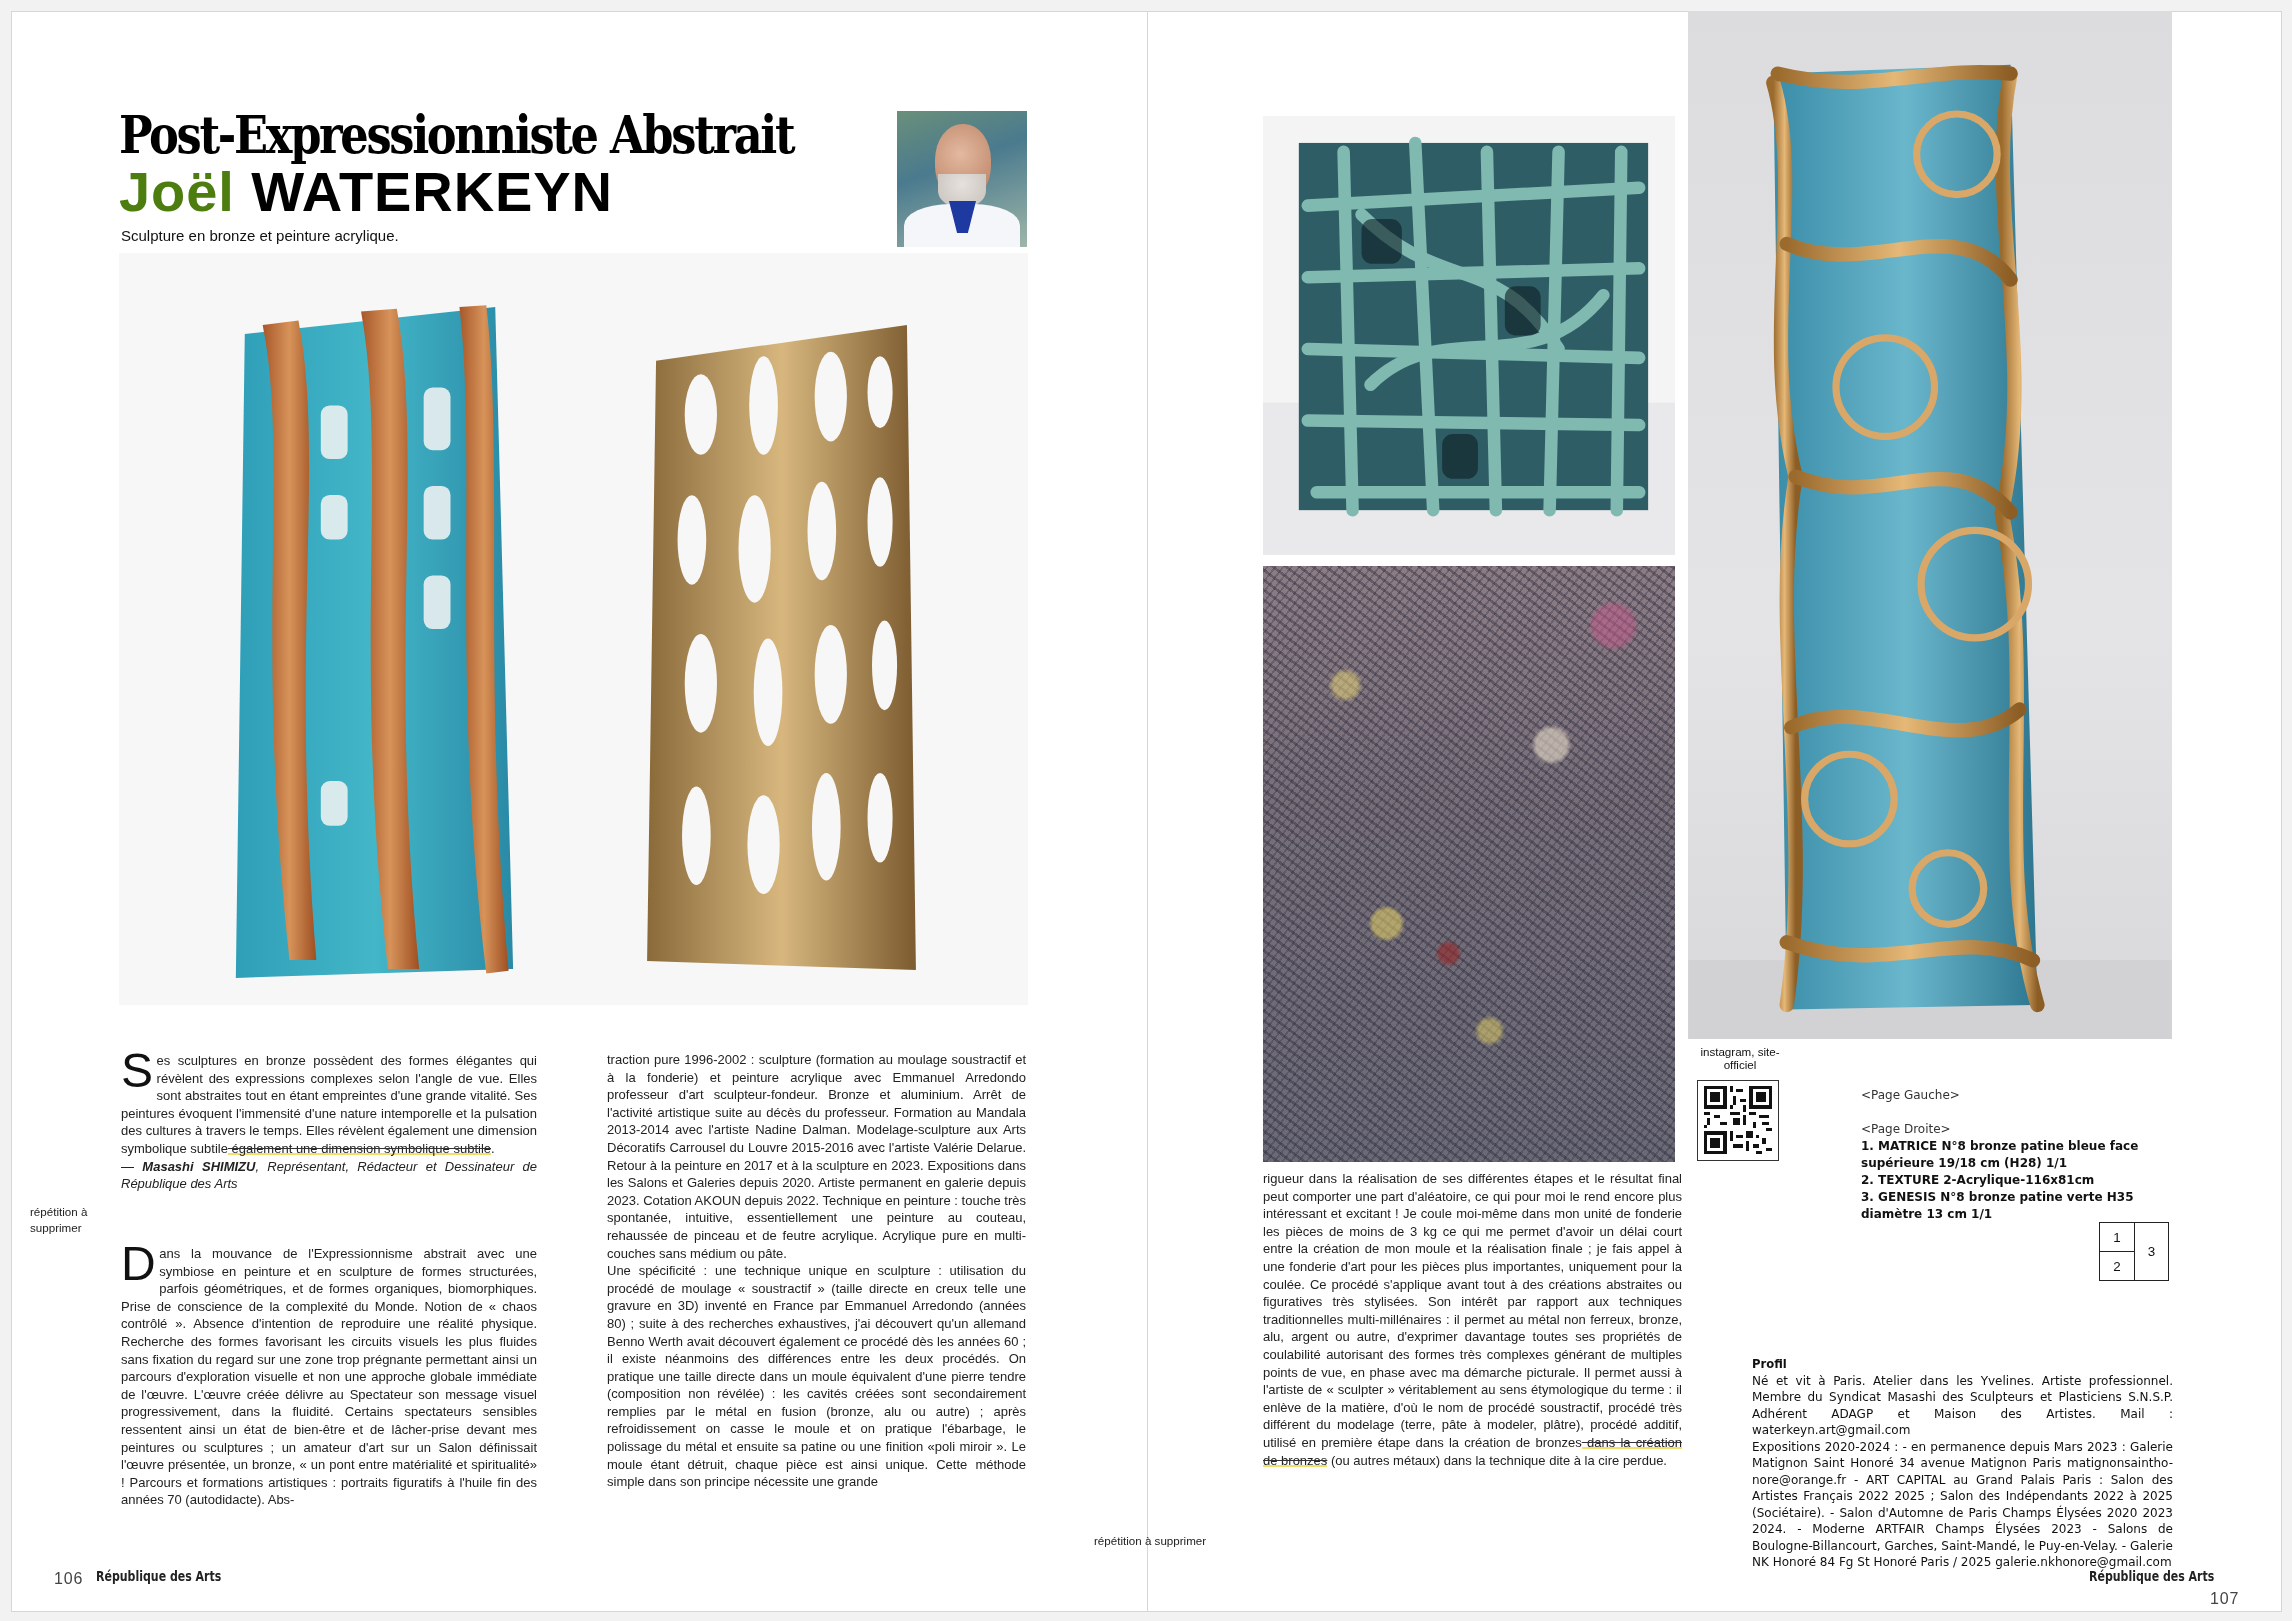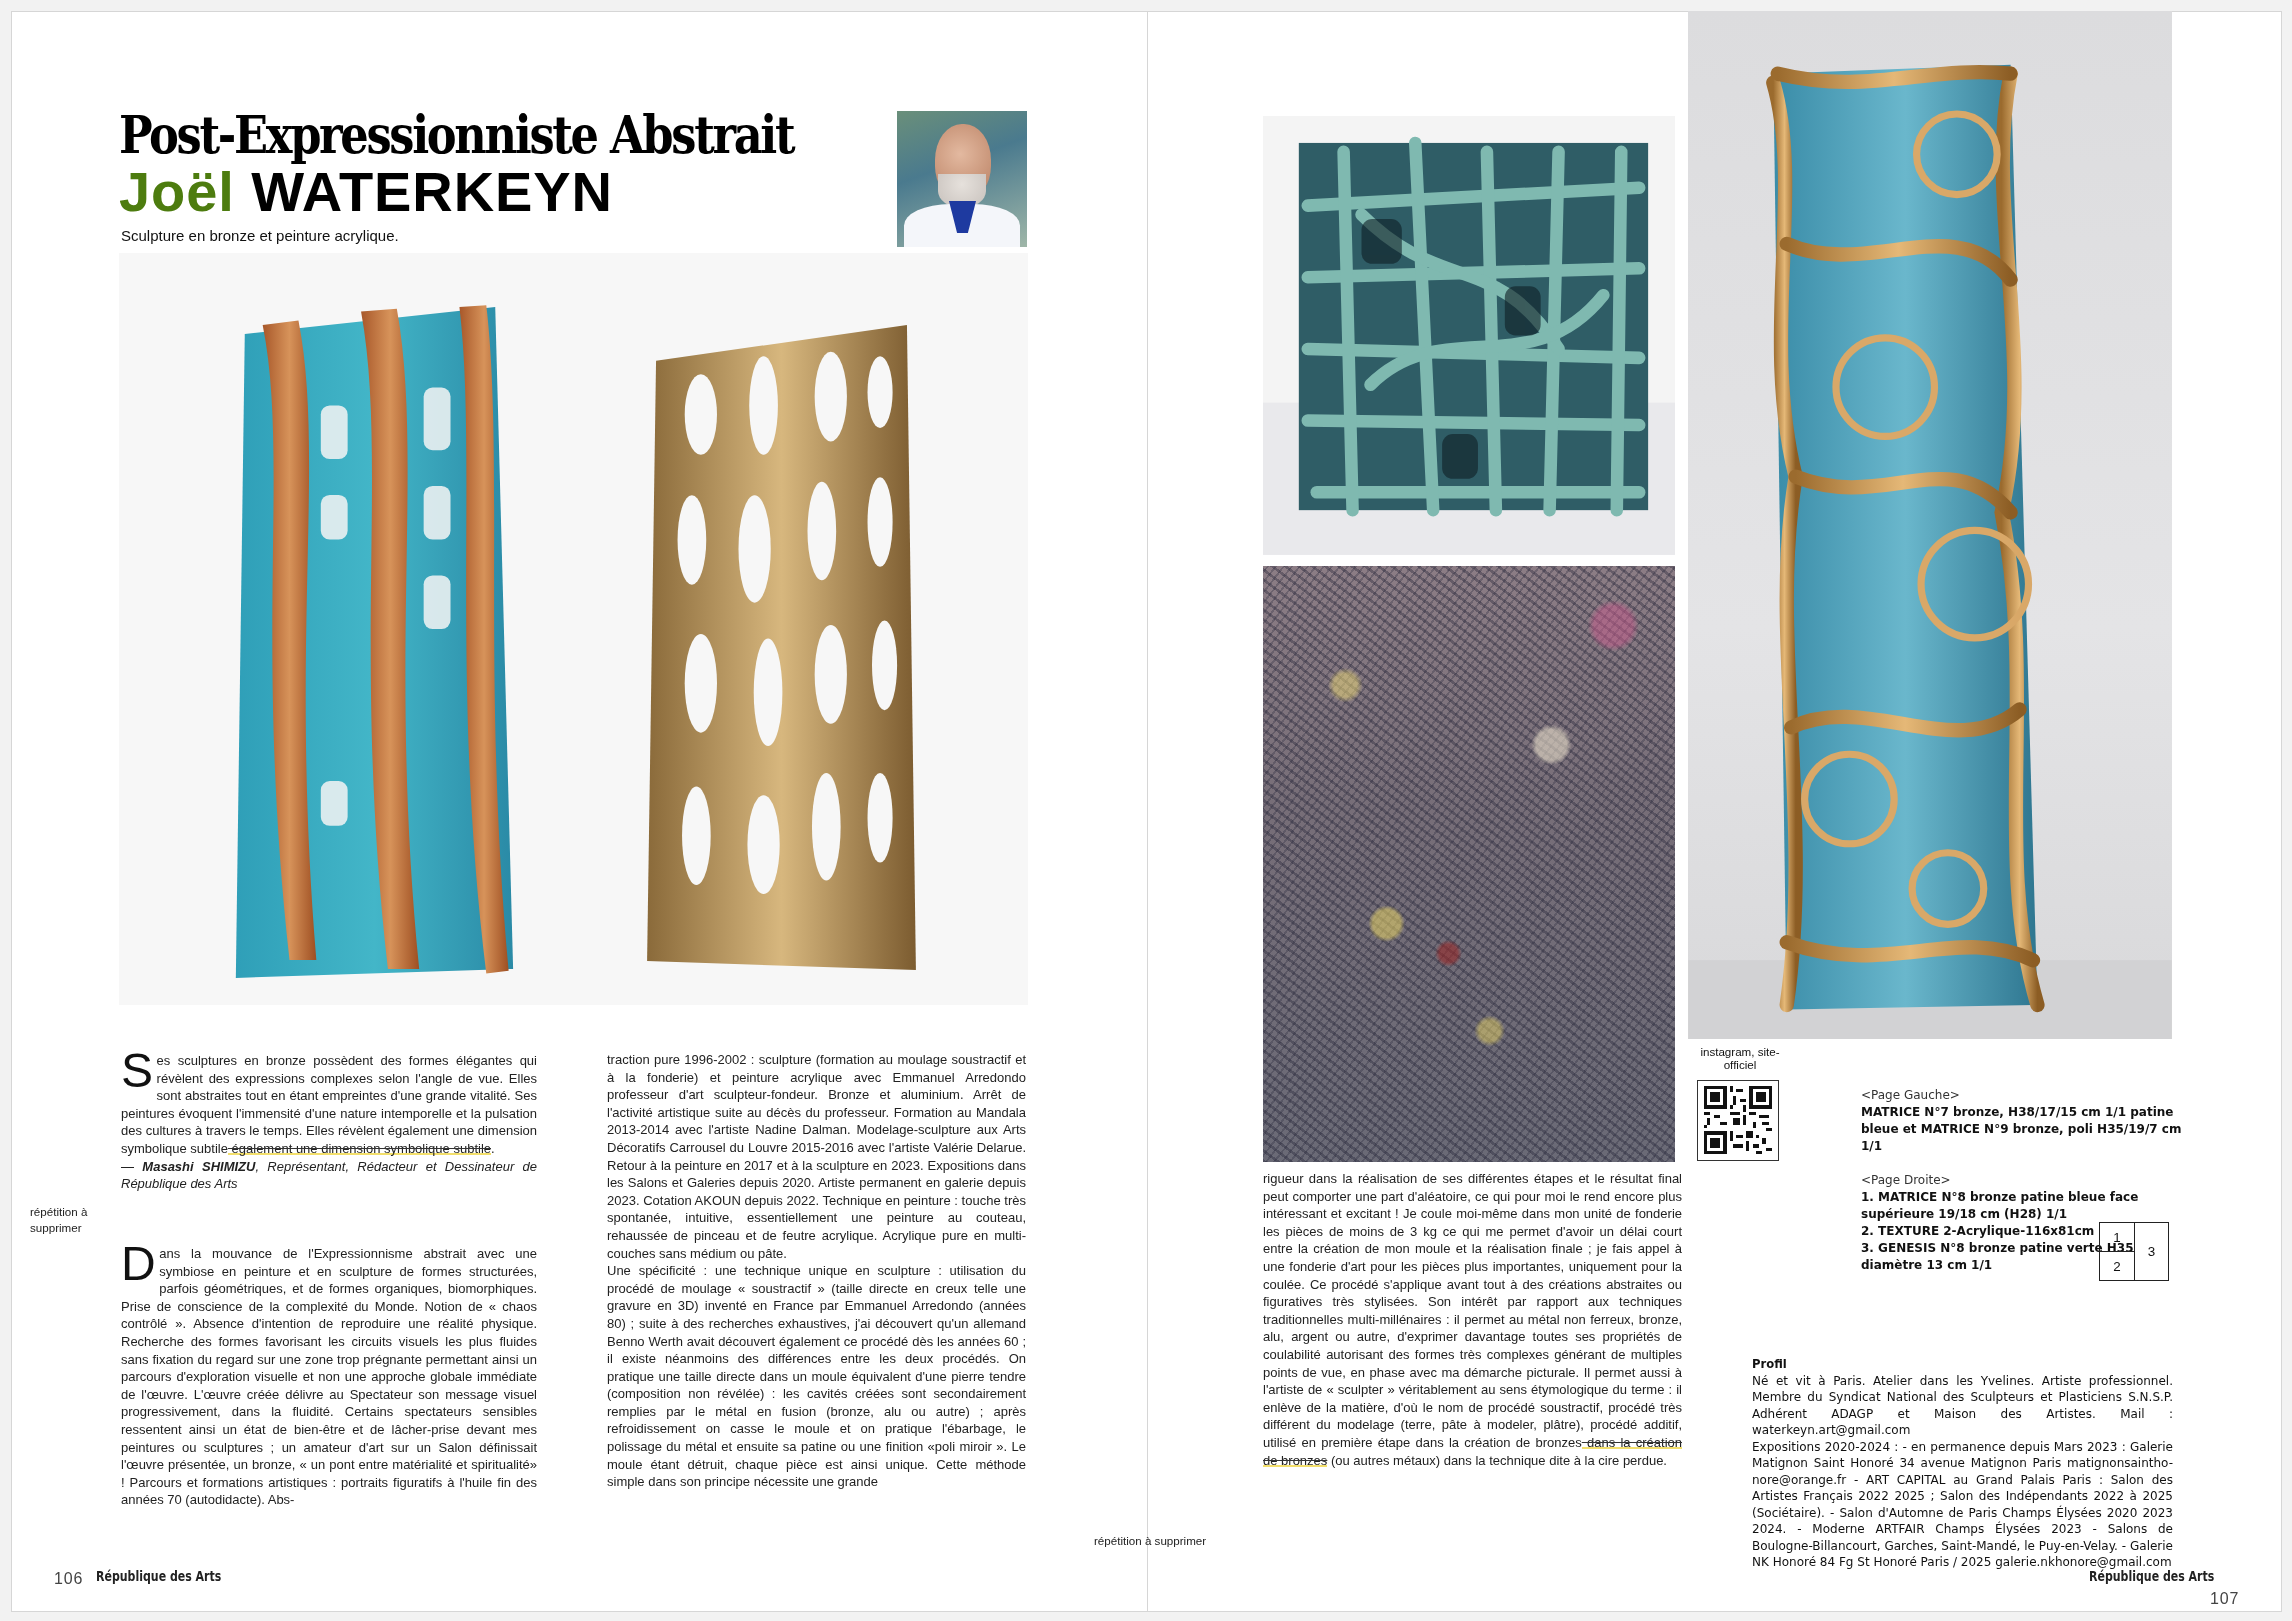--- a/index.html
+++ b/index.html
@@ -260,37 +260,36 @@
       <path d="M8 0h1v2H8zM10 1h2v1h-2zM9 3h1v3H9zM11 4h2v1h-2zM8 6h1v1H8zM12 6h1v2h-1z"></path>
       <path d="M0 8h2v1H0zM3 9h2v1H3zM1 10h1v2H1zM5 11h2v1H5zM0 12h1v1H0z"></path>
       <path d="M8 8h3v1H8zM9 10h2v2H9zM12 9h1v3h-1zM14 8h2v1h-2zM17 9h3v1h-3zM15 11h1v2h-1zM18 11h2v1h-2zM19 13h2v1h-2z"></path>
       <path d="M8 14h1v3H8zM10 15h2v1h-2zM13 14h2v2h-2zM16 15h1v1h-1zM9 18h3v1H9zM13 17h1v3h-1zM15 18h2v1h-2zM18 16h1v2h-1zM19 19h2v1h-2zM16 20h2v1h-2z"></path>
     </g>
   </svg>
 </div>
 
 <div class="caption">
   <div class="hdr">&lt;Page Gauche&gt;</div>
-  <div class="bold">MATRICE N°7 bronze, H38/17/15 cm 1/1 patine bleue et MATRICE N°9 bronze,  poli H35/19/7 cm 1/1</div>
   <div class="gap"></div>
   <div class="hdr">&lt;Page Droite&gt;</div>
   <div class="bold">1. MATRICE N°8 bronze patine bleue face supérieure 19/18 cm (H28) 1/1</div>
   <div class="bold">2. TEXTURE 2-Acrylique-116x81cm</div>
   <div class="bold">3. GENESIS N°8 bronze patine verte H35 diamètre 13 cm 1/1</div>
 </div>
 
 <div class="layout-grid">
   <div class="c c1">1</div>
   <div class="c c2">2</div>
   <div class="c c3">3</div>
 </div>
 
 <div class="profil">
   <span class="ph">Profil</span>
-  <div>Né et vit à Paris. Atelier dans les Yvelines. Artiste professionnel. Membre du Syndicat National des Sculpteurs et Plasticiens S.N.S.P. Adhérent ADAGP et Maison des Artistes. Mail : waterkeyn.art@gmail.com</div>
+  <div>Né et vit à Paris. Atelier dans les Yvelines. Artiste professionnel. Membre du Syndicat Masashi des Sculpteurs et Plasticiens S.N.S.P. Adhérent ADAGP et Maison des Artistes. Mail : waterkeyn.art@gmail.com</div>
   <div>Expositions 2020-2024 : - en permanence  depuis Mars 2023 : Galerie Matignon Saint Honoré 34 avenue Matignon Paris   matignonsaintho-nore@orange.fr   - ART CAPITAL au Grand Palais Paris : Salon des Artistes Français 2022 2025 ; Salon des Indépendants 2022 à 2025 (Sociétaire). - Salon d'Automne de Paris Champs Élysées 2020 2023 2024. - Moderne ARTFAIR Champs Élysées 2023 - Salons de Boulogne-Billancourt, Garches, Saint-Mandé, le Puy-en-Velay. - Galerie NK Honoré 84 Fg St Honoré Paris / 2025   galerie.nkhonore@gmail.com</div>
 </div>
 
 <div class="folio" style="left:54px; top:1570px;">106</div>
 <div class="mag-name" style="left:96px; top:1569px;">République des Arts</div>
 <div class="mag-name" style="left:2089px; top:1569px;">République des Arts</div>
 <div class="folio" style="left:2210px; top:1570px;margin-top:20px;">107</div>
 
 
 </body></html>

